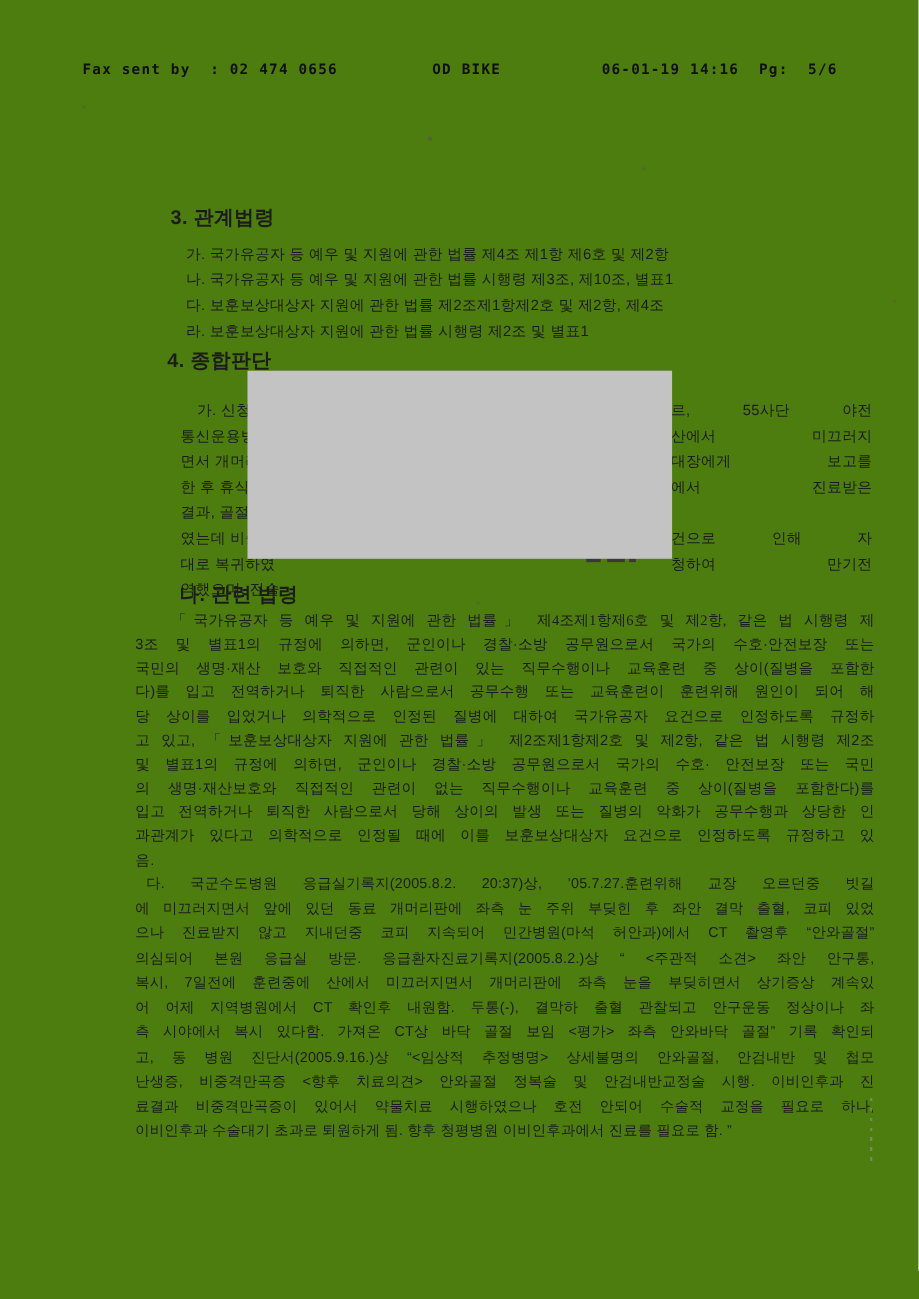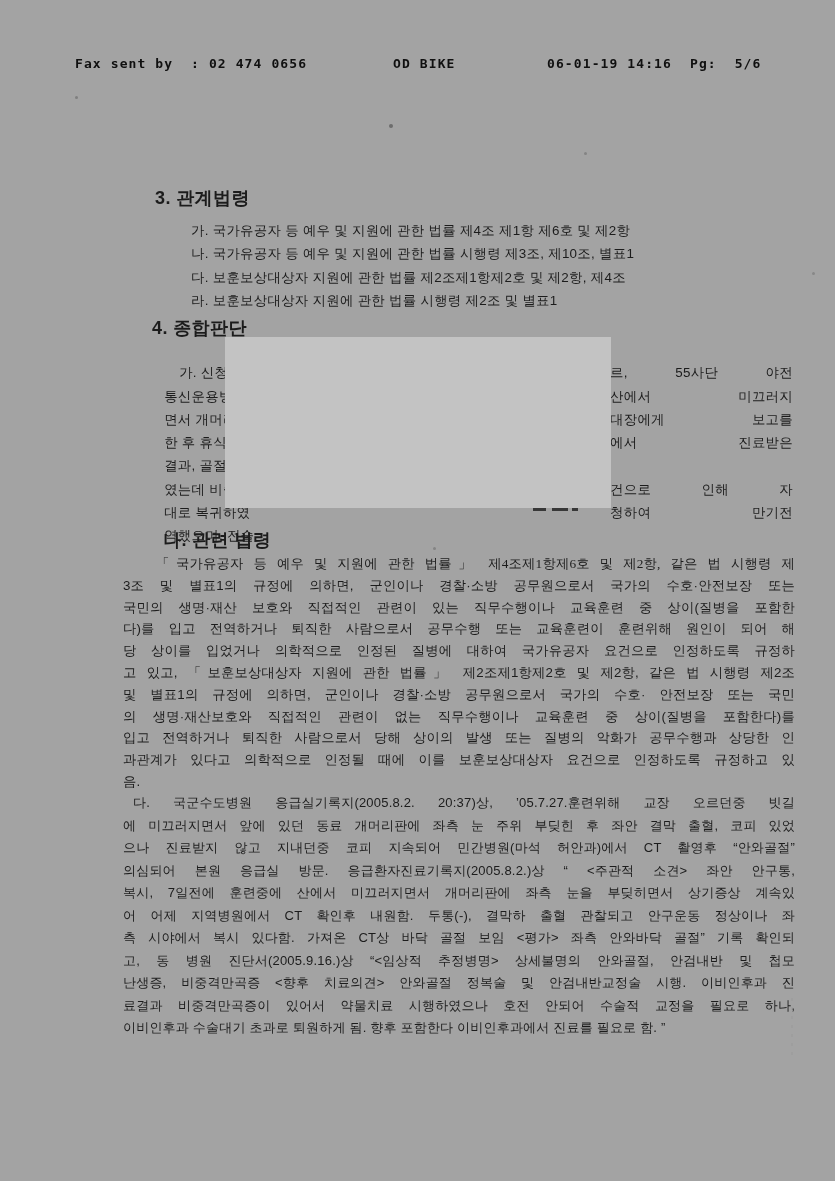--- a/index.html
+++ b/index.html
@@ -1,31 +1,31 @@
 <!DOCTYPE html>
 <html lang="ko"><head>
 <meta charset="utf-8">
 <style>
   html,body{margin:0;padding:0;background:#ffffff;}
   .page{
-    position:relative;width:835px;height:1181px;background:#a3a3a3;
+    position:relative;width:835px;height:1181px;background:#4d7c0f;
     font-family:"Liberation Sans","DejaVu Sans",sans-serif;
     color:#1c1c1c;overflow:hidden;
   }
   
   .fax-header{position:absolute;top:56px;left:0;right:0;height:18px;
     font-family:"DejaVu Sans Mono","Liberation Mono",monospace;
     font-weight:700;font-size:13px;color:#101010;}
   .fh{position:absolute;top:0;white-space:pre;letter-spacing:1.1px;}
 
   h3,h4{margin:0;font-size:18px;font-weight:700;letter-spacing:.4px;}
 
   
   .sec3{position:absolute;left:155px;top:186px;font-size:13.4px;}
-  .sec3 .items{margin-top:9px;margin-left:36px;}
+  .sec3 .items{margin-top:9px;margin-left:14px;}
   .law-item{line-height:23.4px;white-space:pre;letter-spacing:.3px;font-weight:500;}
 
   
   .sec4-head{position:absolute;left:152px;top:316px;}
 
   
   .ga-para{position:absolute;left:140px;top:338px;width:653px;font-size:13.4px;}
   .ga-row{position:relative;height:23.3px;line-height:23.3px;white-space:pre;
     letter-spacing:.3px;font-weight:500;}
   .ga-row .indent{padding-left:15px;}
@@ -141,21 +141,21 @@
     <div class="jl fi">다. 국군수도병원 응급실기록지(2005.8.2. 20:37)상, ’05.7.27.훈련위해 교장 오르던중 빗길</div>
     <div class="jl">에 미끄러지면서 앞에 있던 동료 개머리판에 좌측 눈 주위 부딪힌 후 좌안 결막 출혈, 코피 있었</div>
     <div class="jl">으나 진료받지 않고 지내던중 코피 지속되어 민간병원(마석 허안과)에서 CT 촬영후 “안와골절”</div>
     <div class="jl">의심되어 본원 응급실 방문. 응급환자진료기록지(2005.8.2.)상 “ &lt;주관적 소견&gt; 좌안 안구통,</div>
     <div class="jl">복시, 7일전에 훈련중에 산에서 미끄러지면서 개머리판에 좌측 눈을 부딪히면서 상기증상 계속있</div>
     <div class="jl">어 어제 지역병원에서 CT 확인후 내원함. 두통(-), 결막하 출혈 관찰되고 안구운동 정상이나 좌</div>
     <div class="jl">측 시야에서 복시 있다함. 가져온 CT상 바닥 골절 보임 &lt;평가&gt; 좌측 안와바닥 골절” 기록 확인되</div>
     <div class="jl">고, 동 병원 진단서(2005.9.16.)상 “&lt;임상적 추정병명&gt; 상세불명의 안와골절, 안검내반 및 첩모</div>
     <div class="jl">난생증, 비중격만곡증 &lt;향후 치료의견&gt; 안와골절 정복술 및 안검내반교정술 시행. 이비인후과 진</div>
     <div class="jl">료결과 비중격만곡증이 있어서 약물치료 시행하였으나 호전 안되어 수술적 교정을 필요로 하나,</div>
-    <div class="plain">이비인후과 수술대기 초과로 퇴원하게 됨. 향후 포함한다 이비인후과에서 진료를 필요로 함. ”</div>
+    <div class="plain">이비인후과 수술대기 초과로 퇴원하게 됨. 향후 청평병원 이비인후과에서 진료를 필요로 함. ”</div>
   </div>
 
   <div class="speck" style="left:75px;top:96px;width:3px;height:3px;opacity:.45;"></div>
   <div class="speck" style="left:389px;top:124px;width:4px;height:4px;opacity:.7;"></div>
   <div class="speck" style="left:584px;top:152px;width:3px;height:3px;opacity:.4;"></div>
   <div class="speck" style="left:812px;top:272px;width:3px;height:3px;opacity:.35;"></div>
   <div class="speck" style="left:433px;top:547px;width:3px;height:3px;opacity:.4;"></div>
   <div class="speck" style="left:678px;top:938px;width:3px;height:3px;opacity:.3;"></div>
   <div class="streak" style="left:791px;top:998px;height:62px;"></div>
 

